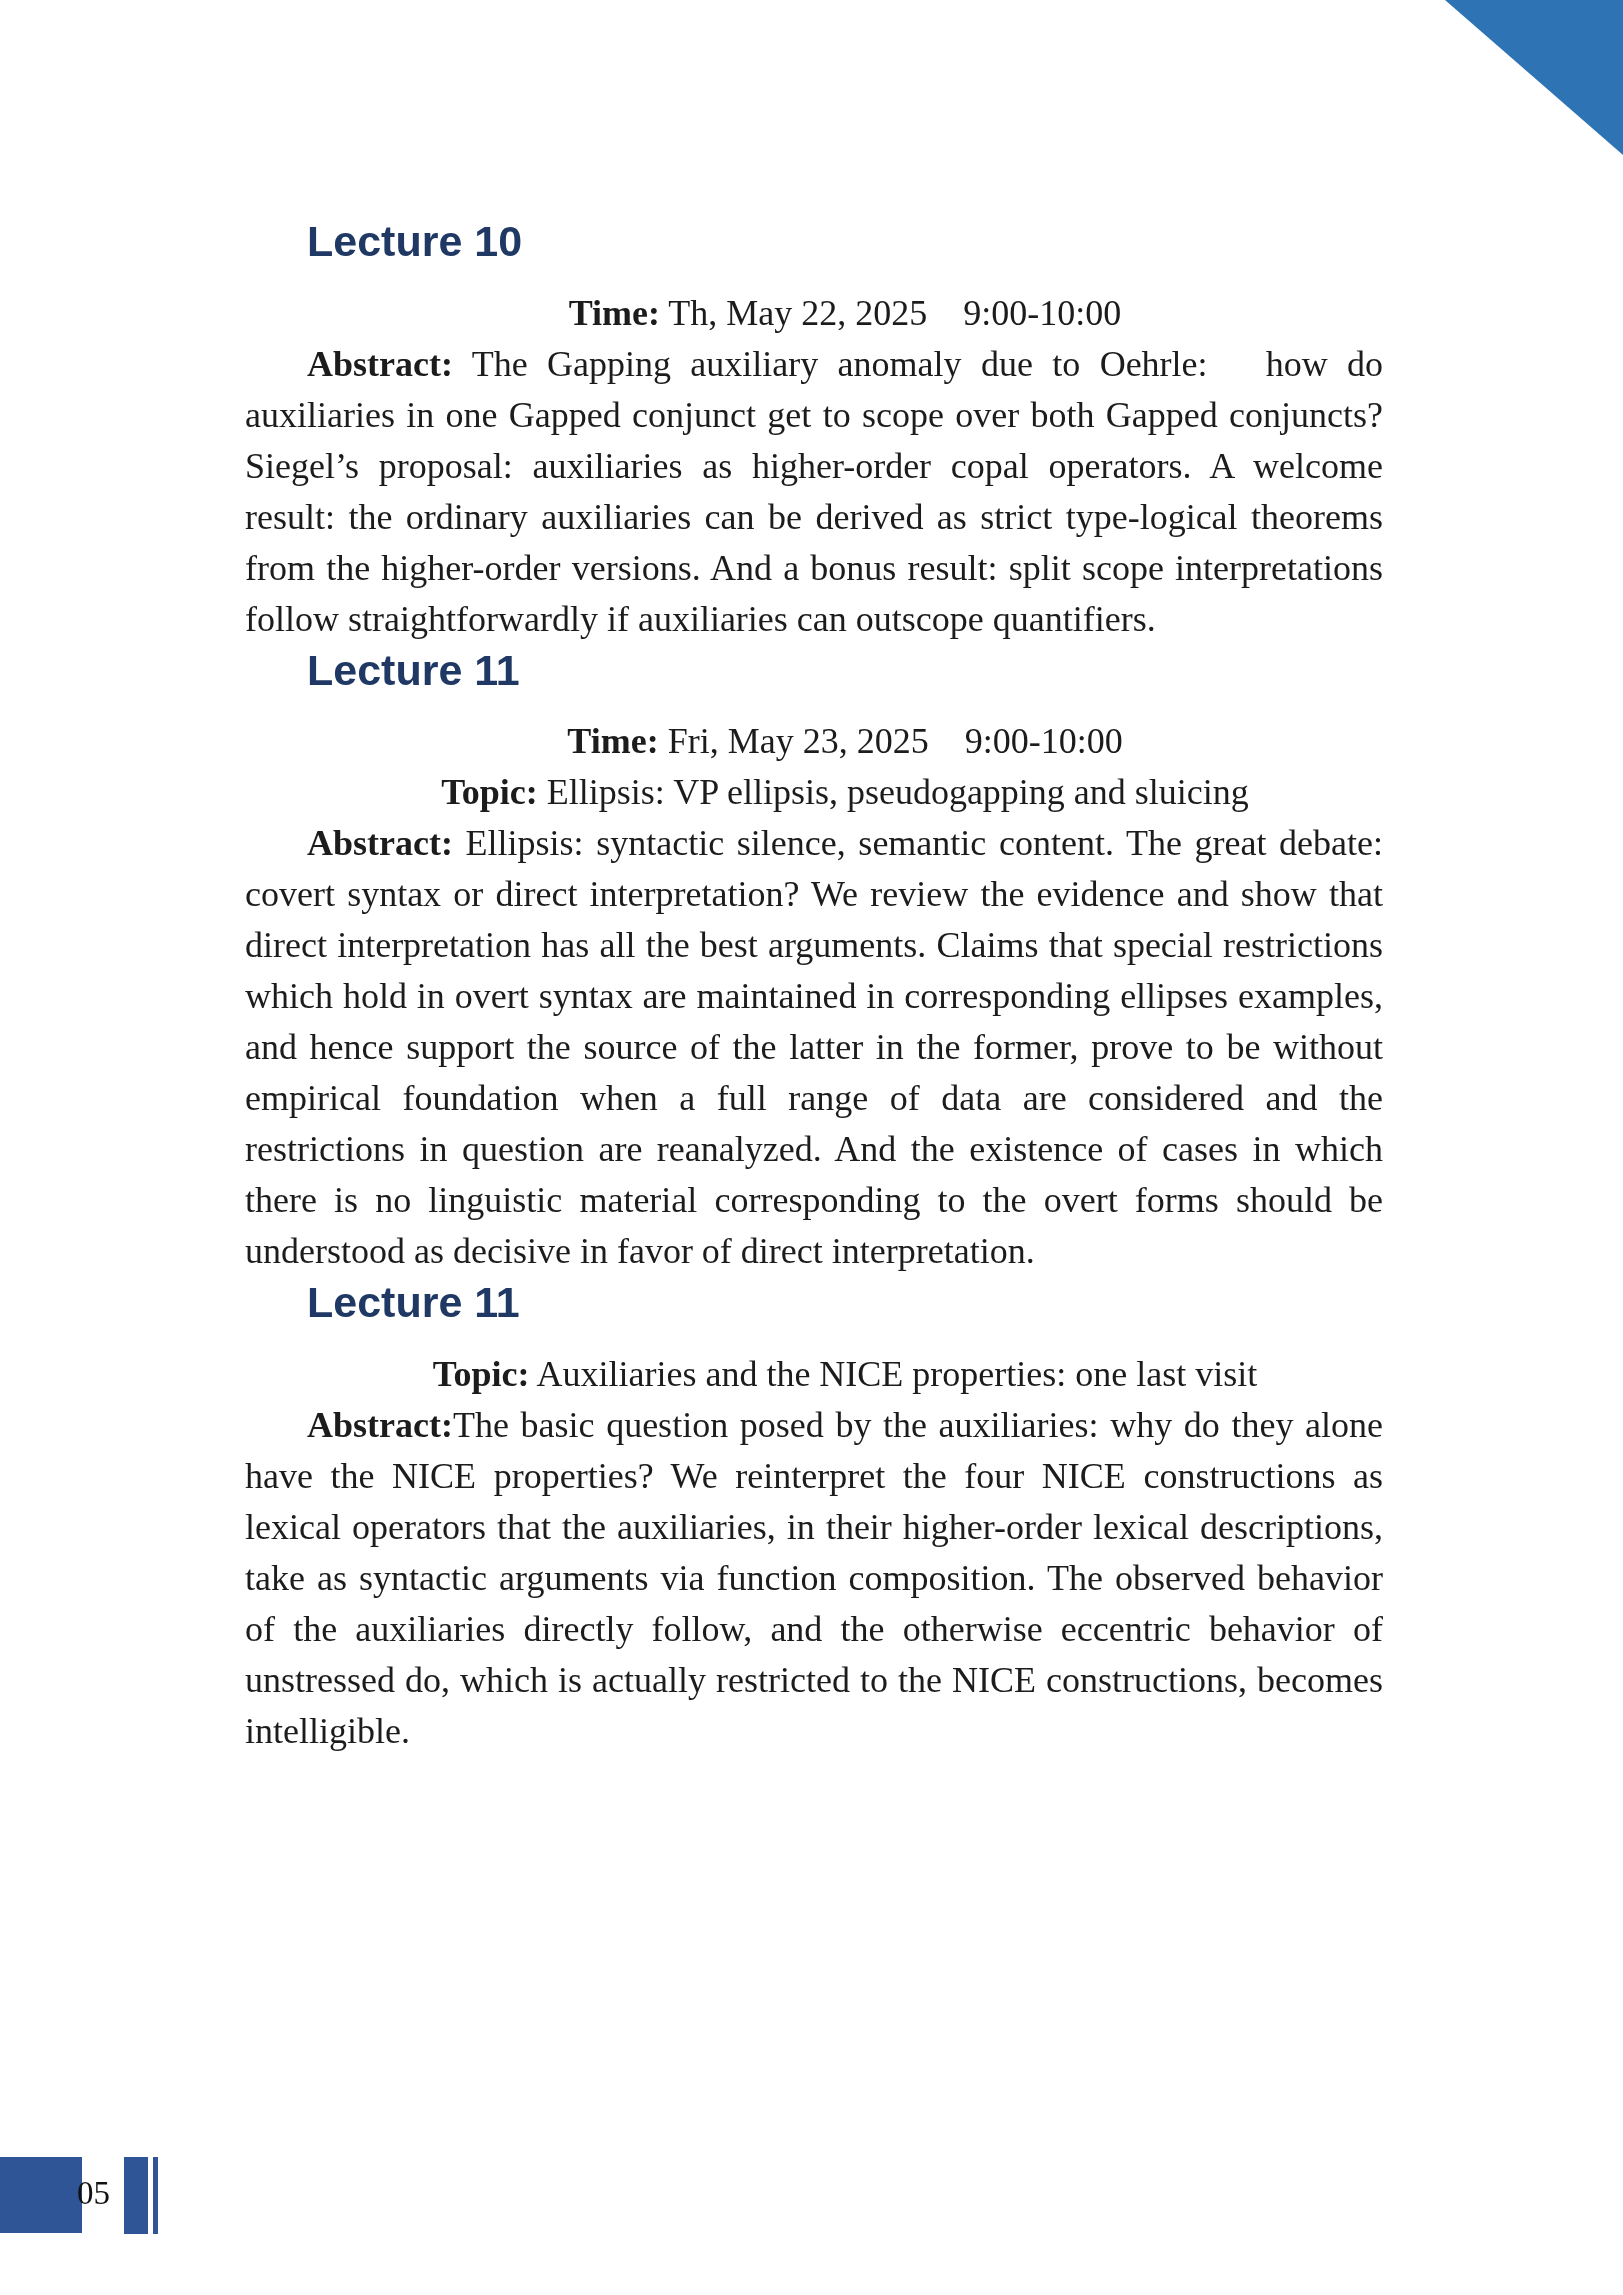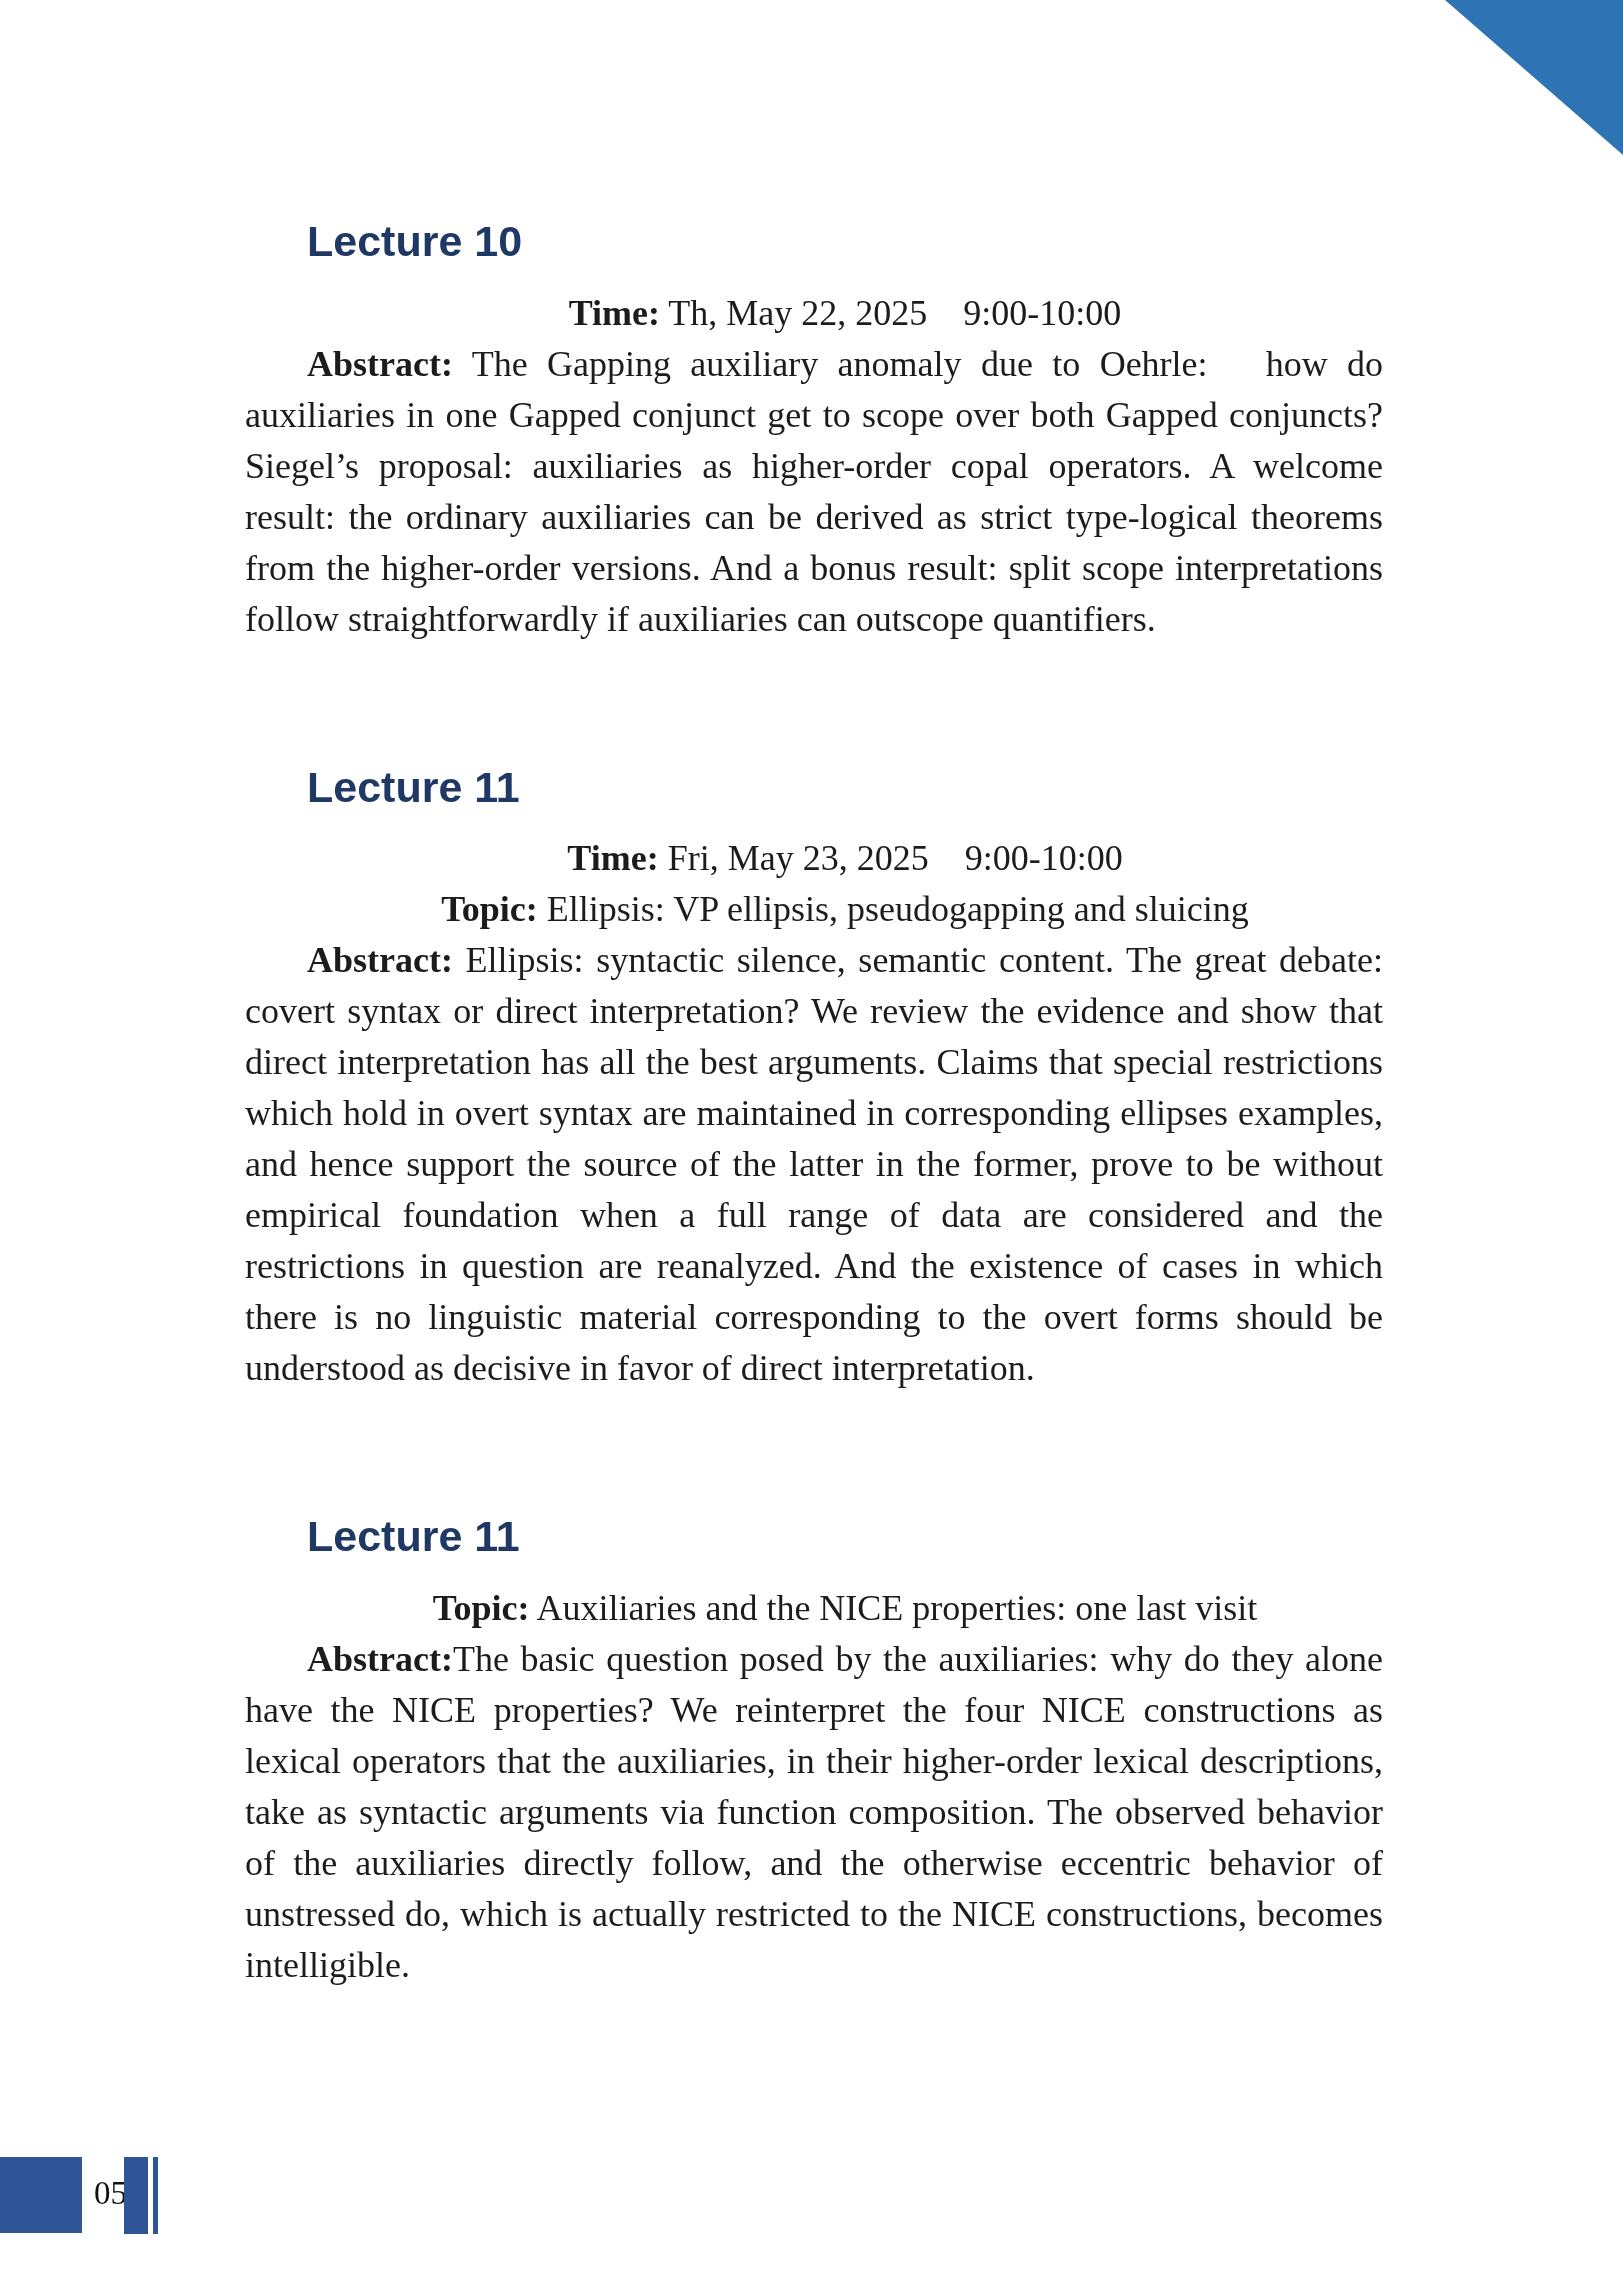--- a/index.html
+++ b/index.html
@@ -19,21 +19,21 @@
     background: var(--triangle, #2E74B5);
     clip-path: polygon(0 0, 100% 0, 100% 100%);
   }
 
   
   .content {
     position: absolute;
     left: 245px; top: 216px;
     width: 1138px;
   }
-  .lecture + .lecture { margin-top: 117px; }
+  .lecture + .lecture { }
 
   .lecture h2 {
     margin: 0 0 20.6px 0;
     padding-left: 62px;
     font-family: "Liberation Sans", sans-serif;
     font-weight: bold;
     font-size: 43px;
     line-height: 51px;
     color: var(--heading, #1F3864);
   }
@@ -50,24 +50,24 @@
 
   
   .footer-square {
     position: absolute;
     left: 0; top: 2157px;
     width: 82px; height: 76px;
     background: var(--footer-blue, #2F5597);
   }
   .page-number {
     position: absolute;
-    left: 94px; top: 2157px;
+    left: 68px; top: 2157px;
     width: 42px; height: 76px;
     line-height: 73px;
-    text-align: left;
+    text-align: right;
     font-family: "Liberation Serif", serif;
     font-size: 33px;
     color: #111111;
   }
   .footer-bar {
     position: absolute;
     left: 124px; top: 2157px;
     width: 24px; height: 77px;
     background: var(--footer-blue, #2F5597);
   }

